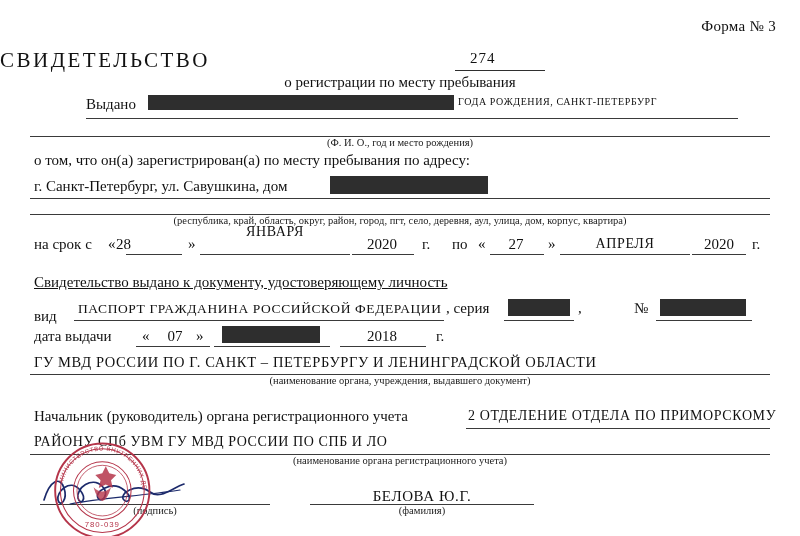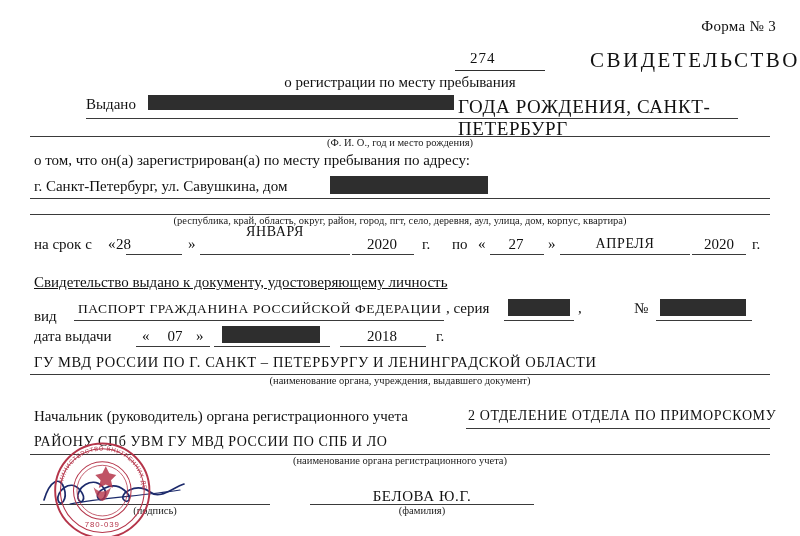--- a/index.html
+++ b/index.html
@@ -26,21 +26,21 @@
     top: 18px;
     right: 24px;
     font-size: 15px;
     letter-spacing: 0.3px;
   }
 
   .title {
     top: 48px;
     left: 0;
     width: 800px;
-    text-align: right;
+    text-align: left;
     font-size: 21px;
     letter-spacing: 2.5px;
   }
   .title-sub {
     top: 74px;
     left: 0;
     width: 800px;
     text-align: center;
     font-size: 15px;
   }
@@ -100,21 +100,21 @@
 
   <div class="abs form-no">Форма № 3</div>
 
   <div class="abs title">СВИДЕТЕЛЬСТВО</div>
   <div class="abs cert-number">274</div>
   <div class="abs cert-number-rule"></div>
   <div class="abs title-sub">о регистрации по месту пребывания</div>
 
   <div class="abs lbl" style="top:96px; left:86px;">Выдано</div>
   <div class="abs redact" style="top:95px; left:148px; width:306px;"></div>
-  <div class="abs lbl mono-wide" style="top:96px; left:458px; font-size:19px;">ГОДА РОЖДЕНИЯ, САНКТ-ПЕТЕРБУРГ</div>
+  <div class="abs lbl mono-wide" style="top:96px; left:458px; font-size:10px;">ГОДА РОЖДЕНИЯ, САНКТ-ПЕТЕРБУРГ</div>
   <div class="abs rule" style="top:118px; left:86px; width:652px;"></div>
 
   <div class="abs rule" style="top:136px; left:30px; width:740px;"></div>
   <div class="abs caption" style="top:137px; left:30px; width:740px;">(Ф. И. О., год и место рождения)</div>
 
   <div class="abs lbl" style="top:152px; left:34px;">о том, что он(а) зарегистрирован(а) по месту пребывания по адресу:</div>
 
   <div class="abs lbl" style="top:178px; left:34px;">г. Санкт-Петербург, ул. Савушкина, дом</div>
   <div class="abs redact" style="top:176px; left:330px; width:158px; height:18px;"></div>
   <div class="abs rule" style="top:198px; left:30px; width:740px;"></div>

